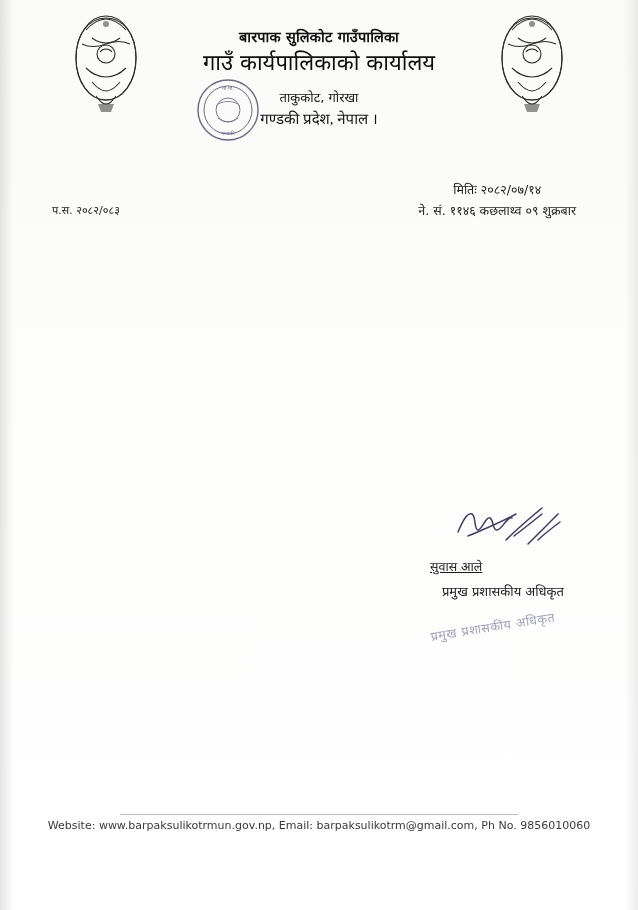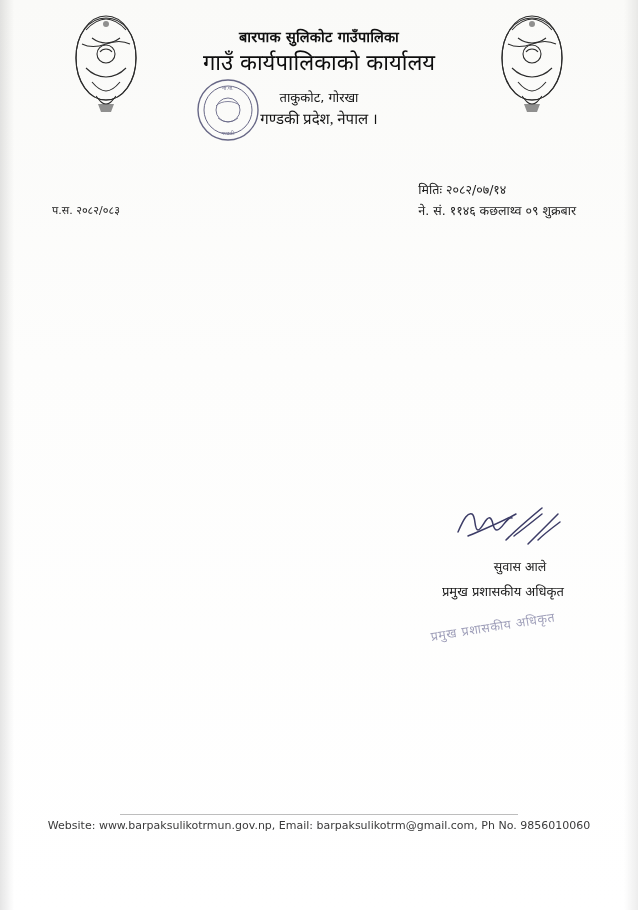--- a/index.html
+++ b/index.html
@@ -86,21 +86,21 @@
 
   .meta {
     position: relative;
     height: 46px;
     margin-top: 2px;
   }
   .meta-right {
     position: absolute;
     right: 62px;
     top: 0;
-    text-align: left;
+    text-align: center;
     font-size: 12.5px;
     line-height: 1.65;
   }
   .meta-left {
     position: absolute;
     left: 52px;
     top: 22px;
     font-size: 11px;
   }
 
@@ -158,22 +158,22 @@
     width: 120px;
     height: 60px;
     opacity: 0.85;
   }
   .signature svg { width: 100%; height: 100%; }
   .sign-name {
     position: absolute;
     left: 430px;
     top: 72px;
     width: 180px;
-    text-align: center;
     font-size: 12.5px;
+    text-decoration: underline;
   }
   .sign-title {
     position: absolute;
     left: 398px;
     top: 96px;
     width: 210px;
     text-align: center;
     font-size: 13px;
   }
   .office-stamp {

